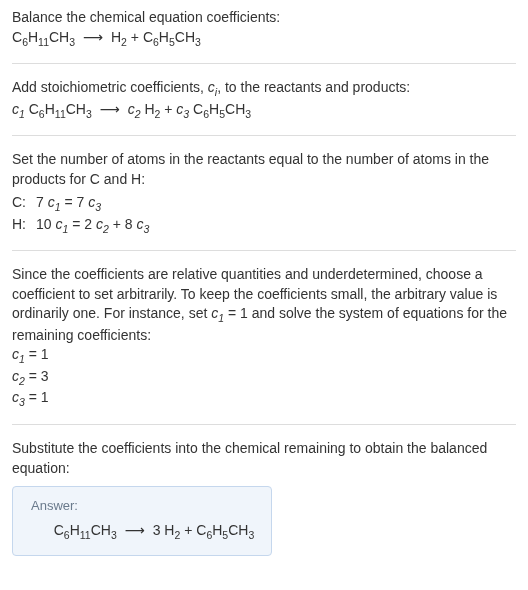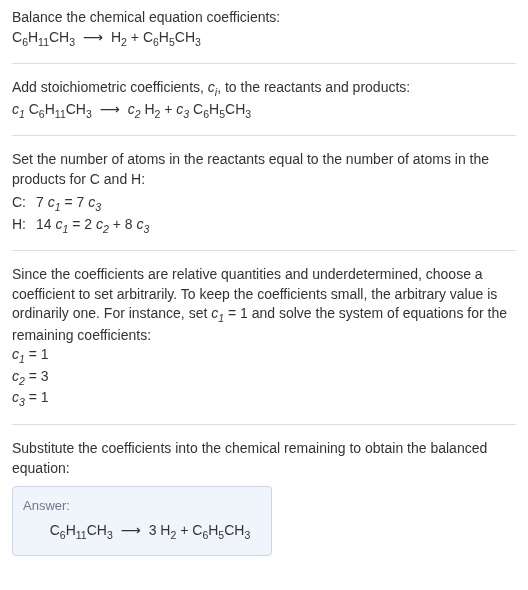--- a/index.html
+++ b/index.html
@@ -21,21 +21,21 @@
   .sub { vertical-align: sub; font-size: 0.75em; }
   .ital { font-style: italic; }
   .arrow { padding: 0 4px; }
   .table { display: table; margin-top: 4px; }
   .row { display: table-row; }
   .cell { display: table-cell; padding-right: 10px; }
   .answer-box {
     border: 1px solid #c5d7ed;
     background: #f0f5fb;
     border-radius: 4px;
-    padding: 10px 14px 12px 10px;
+    padding: 10px 14px 12px 18px;
     margin-top: 8px;
     display: inline-block;
     min-width: 260px;
   }
   .answer-label {
     color: #6a7a8c;
     font-size: 13px;
     margin-bottom: 6px;
   }
   .answer-content { padding-left: 20px; text-align: center; }
@@ -75,21 +75,21 @@
 <div class="table">
   <div class="row">
     <div class="cell">C: </div>
     <div class="cell">
       <span>7 </span><span class="ital"><span>c</span><span class="sub">1</span></span><span> = </span><span>7 </span><span class="ital"><span>c</span><span class="sub">3</span></span>
     </div>
   </div>
   <div class="row">
     <div class="cell">H: </div>
     <div class="cell">
-      <span>14 </span><span class="ital"><span>c</span><span class="sub">1</span></span><span> = </span><span>2 </span><span class="ital"><span>c</span><span class="sub">2</span></span><span> + </span><span>8 </span><span class="ital"><span>c</span><span class="sub">3</span></span>
+      <span>10 </span><span class="ital"><span>c</span><span class="sub">1</span></span><span> = </span><span>2 </span><span class="ital"><span>c</span><span class="sub">2</span></span><span> + </span><span>8 </span><span class="ital"><span>c</span><span class="sub">3</span></span>
     </div>
   </div>
 </div>
 
 <hr class="divider">
 
 
 <div>
   <span>Since the coefficients are relative quantities and underdetermined, choose a coefficient to set arbitrarily. To keep the coefficients small, the arbitrary value is ordinarily one. For instance, set </span><span class="ital"><span>c</span><span class="sub">1</span></span><span> = 1 and solve the system of equations for the remaining coefficients:</span>
 </div>

